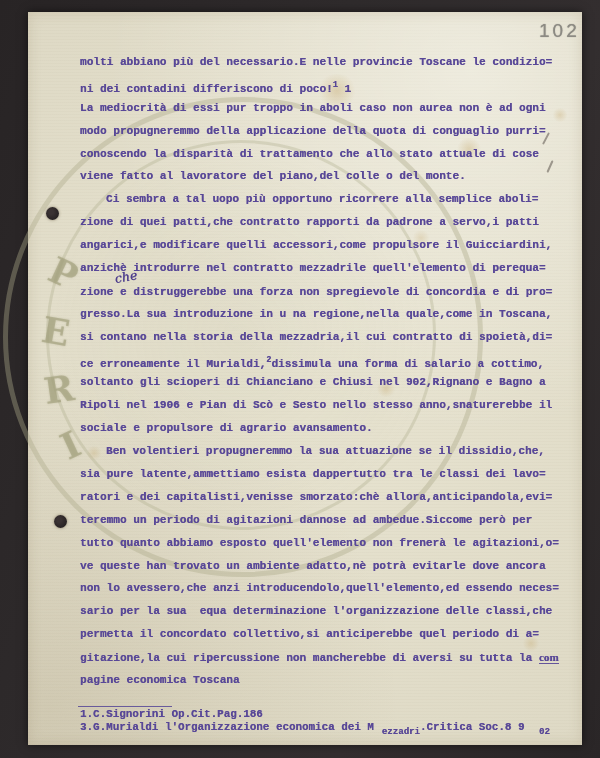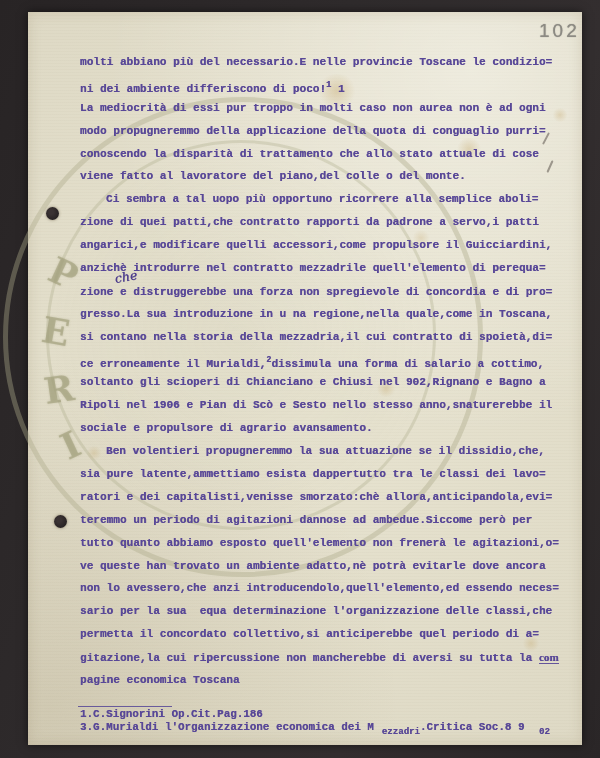--- a/index.html
+++ b/index.html
@@ -101,22 +101,22 @@
   <div class="hole hole1"></div>
   <div class="hole hole2"></div>
 
   <div class="pencil pm1"></div>
   <div class="pencil pm2"></div>
 
   <div class="pagenum">102</div>
 
   <div class="textblock" id="textblock">
       <div class="tline"><span class="seg-n">molti abbiano più del necessario.E nelle provincie Toscane le condizio=</span></div>
-      <div class="tline"><span class="seg-n">ni dei ambiente differiscono di poco!</span><span class="seg-sup">1</span><span class="seg-n"> 1</span></div>
-      <div class="tline"><span class="seg-n">La mediocrità di essi pur troppo in molti caso non aurea non è ad ogni</span></div>
+      <div class="tline"><span class="seg-n">ni dei contadini differiscono di poco!</span><span class="seg-sup">1</span><span class="seg-n"> 1</span></div>
+      <div class="tline"><span class="seg-n">La mediocrità di essi pur troppo in aboli caso non aurea non è ad ogni</span></div>
       <div class="tline"><span class="seg-n">modo propugneremmo della applicazione della quota di conguaglio purri=</span></div>
       <div class="tline"><span class="seg-n">conoscendo la disparità di trattamento che allo stato attuale di cose</span></div>
       <div class="tline"><span class="seg-n">viene fatto al lavoratore del piano,del colle o del monte.</span></div>
       <div class="tline ind"><span class="seg-n">Ci sembra a tal uopo più opportuno ricorrere alla semplice aboli=</span></div>
       <div class="tline"><span class="seg-n">zione di quei patti,che contratto rapporti da padrone a servo,i patti</span></div>
       <div class="tline"><span class="seg-n">angarici,e modificare quelli accessori,come propulsore il Guicciardini,</span></div>
       <div class="tline"><span class="seg-n">anzichè introdurre nel contratto mezzadrile quell'elemento di perequa=</span></div>
       <div class="tline"><span class="seg-n">zione </span><span class="seg-hand">che</span><span class="seg-n">e distruggerebbe una forza non spregievole di concordia e di pro=</span></div>
       <div class="tline"><span class="seg-n">gresso.La sua introduzione in u na regione,nella quale,come in Toscana,</span></div>
       <div class="tline"><span class="seg-n">si contano nella storia della mezzadria,il cui contratto di spoietà,di=</span></div>

